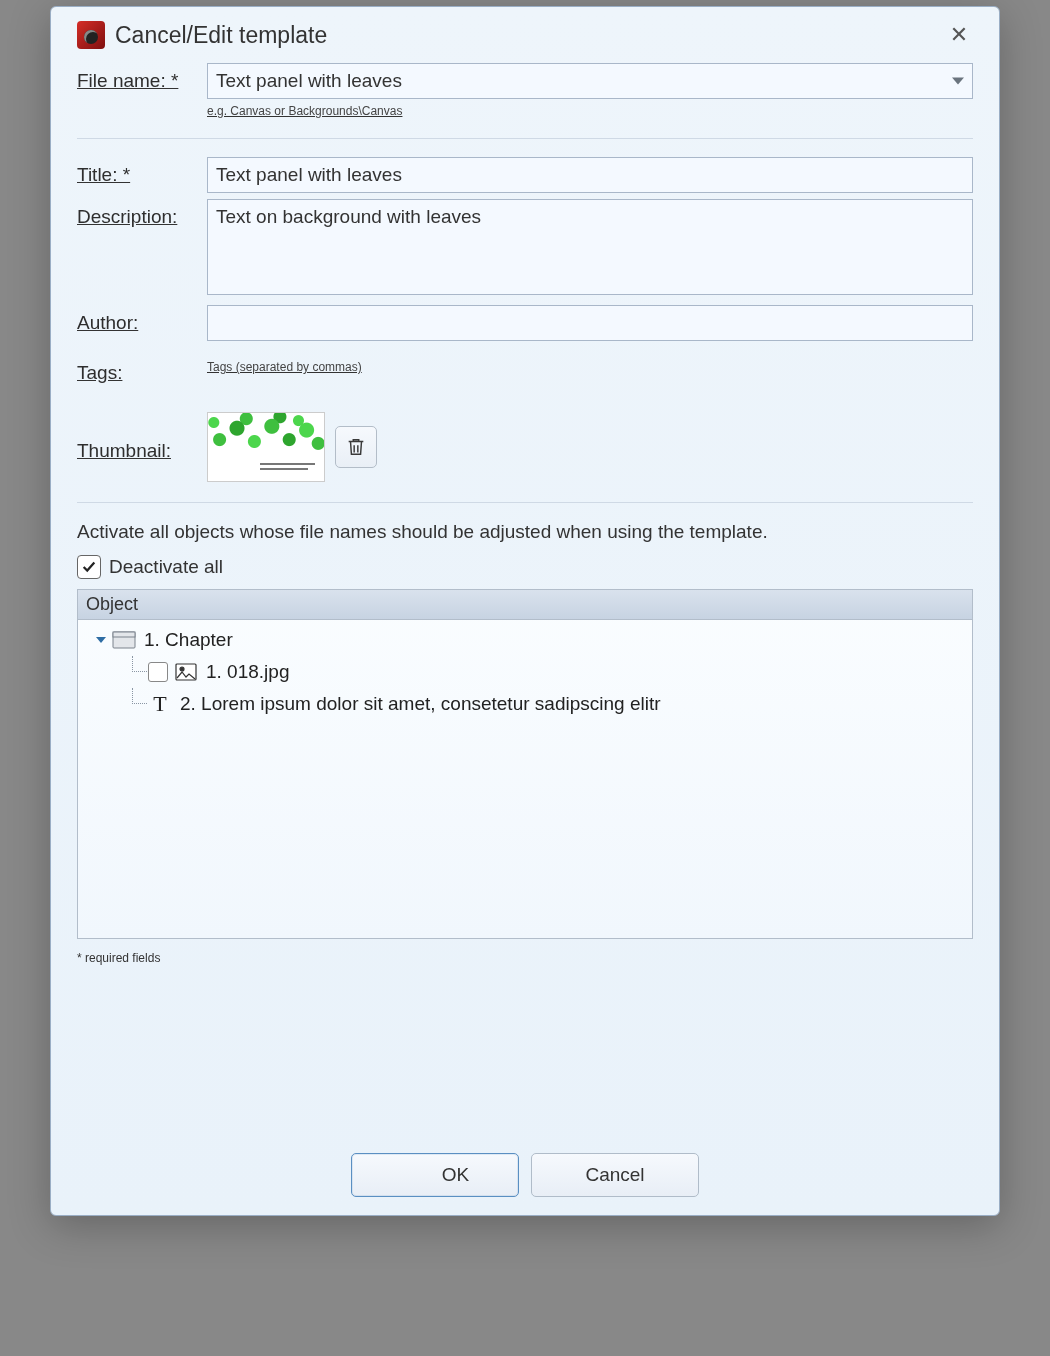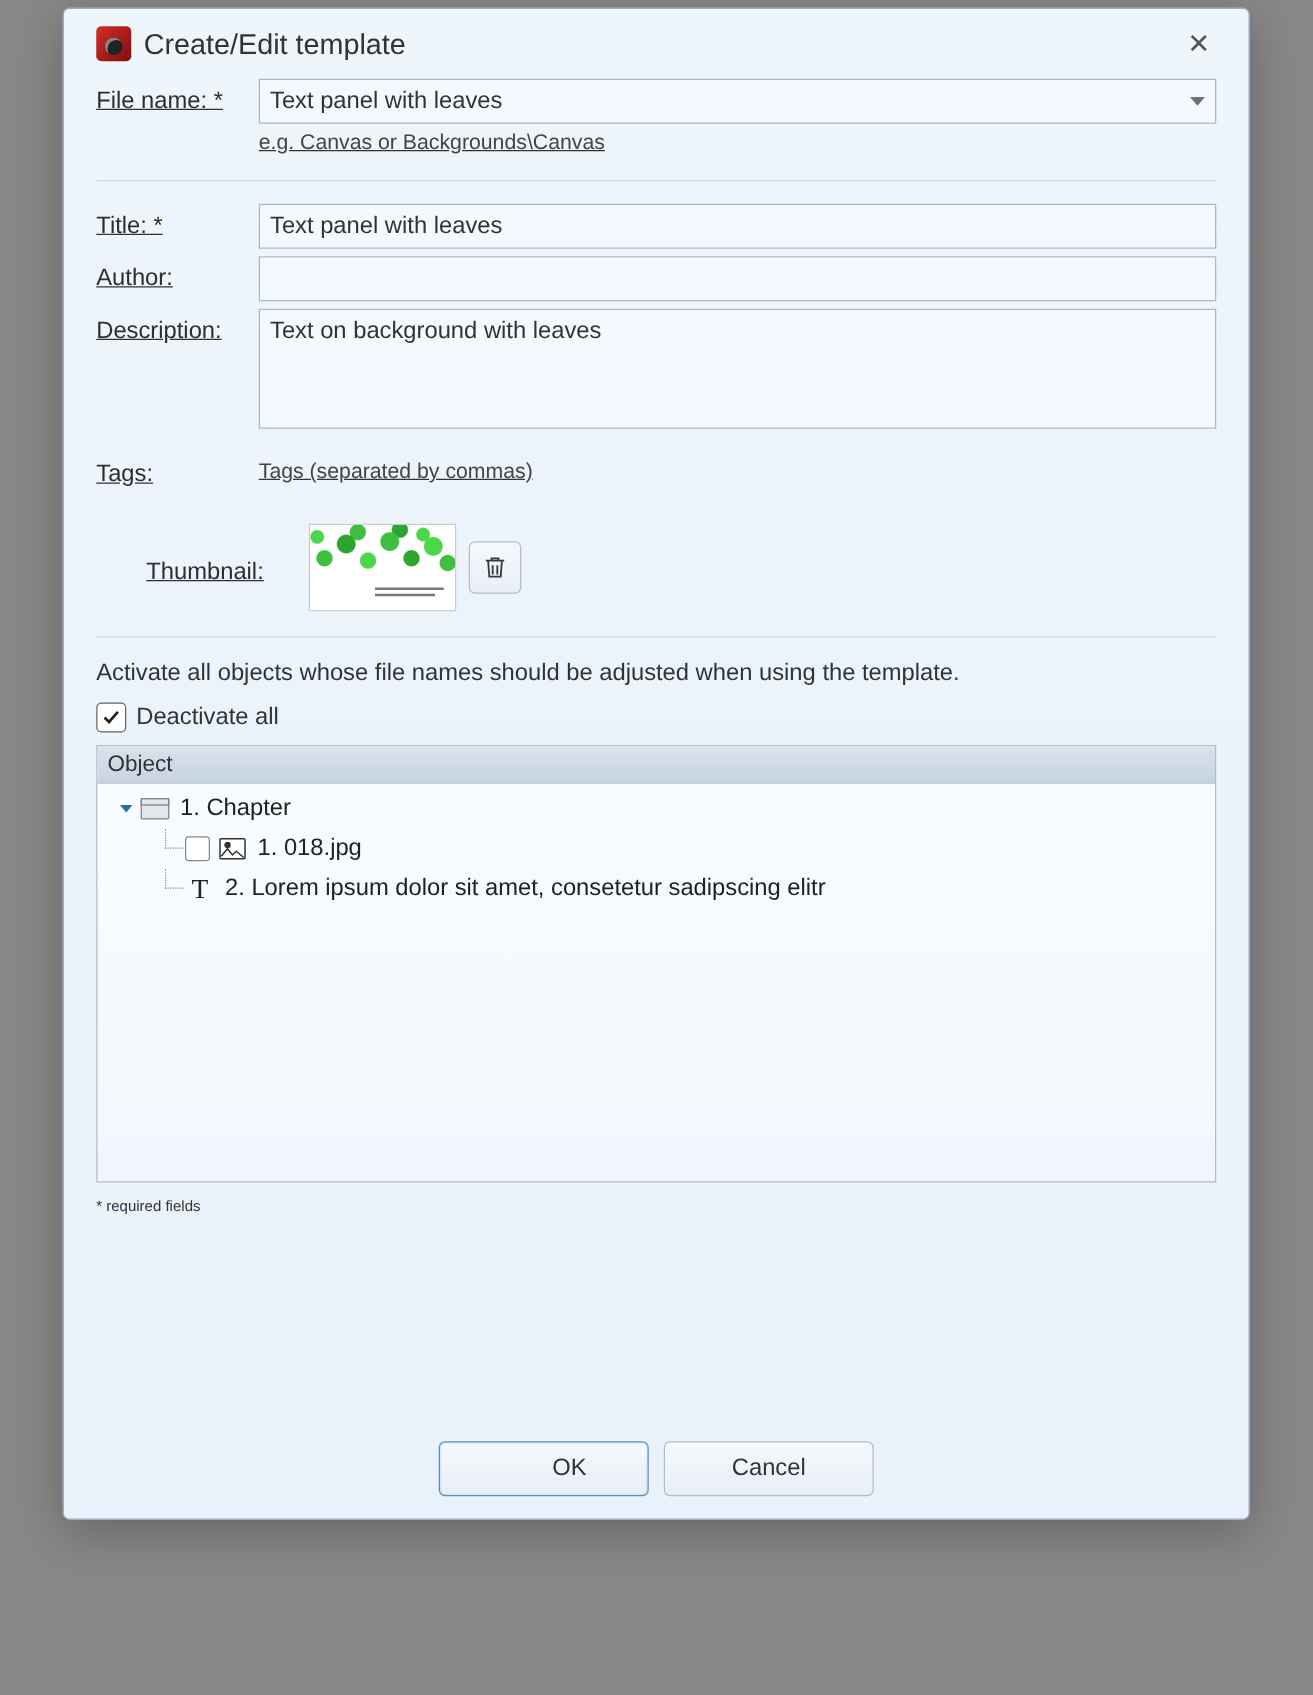--- a/index.html
+++ b/index.html
@@ -54,27 +54,27 @@
     padding:6px 8px;
     font-family:inherit;
   }
   .combo { position:relative; }
   .combo input { border:none; background:transparent; width:calc(100% - 28px); font-size:19px; padding:0; }
   .combo .caret {
     position:absolute; right:8px; top:50%; transform:translateY(-50%);
     width:0; height:0; border-left:6px solid transparent; border-right:6px solid transparent;
     border-top:7px solid #6a747e;
   }
-  .hint { font-size:17px; color:#444; margin-top:5px; }
+  .hint { font-size:12px; color:#444; margin-top:5px; }
   .sep { height:1px; background:#cfd9e5; margin:20px 0 18px 0; }
   textarea {
     height:96px; resize:none; overflow-y:scroll;
     scrollbar-color:#c3d0de #e8eff7;
   }
-  .thumb-row { display:flex; align-items:center; margin-top:28px;margin-left:40px; }
+  .thumb-row { display:flex; align-items:center; margin-top:28px; }
   .thumb {
     width:118px; height:70px; background:#fff; border:1px solid #ccc;
     position:relative; overflow:hidden;
   }
   .leaf-top {
     position:absolute; top:0; left:0; right:0; height:38px;
     background:
       radial-gradient(circle at 10% 70%, #3fbf3f 6px, transparent 7px),
       radial-gradient(circle at 25% 40%, #2ea52e 7px, transparent 8px),
       radial-gradient(circle at 40% 75%, #4cd64c 6px, transparent 7px),
@@ -146,21 +146,21 @@
   }
   .btn.primary { border:1px solid #5a8fc2; box-shadow:0 0 0 1px rgba(90,143,194,.15) inset;padding-left:47px; }
 </style>
 </head>
 <body>
 
 <div class="dialog">
 
   <div class="titlebar">
     <div class="app-icon"></div>
-    <span>Create/Edit template</span>
+    <span>Cancel/Edit template</span>
     <div class="close-x">✕</div>
   </div>
 
   <div class="form-row">
     <div class="label-col">File name: *</div>
     <div class="field-col">
       <div class="combo">
         <input type="text" value="Text panel with leaves" style="">
         <div class="caret"></div>
       </div>
@@ -171,30 +171,30 @@
   <div class="sep"></div>
 
   <div class="form-row">
     <div class="label-col">Title: *</div>
     <div class="field-col">
       <input type="text" value="Text panel with leaves" style="">
     </div>
   </div>
 
   <div class="form-row">
+    <div class="label-col">Description:</div>
+    <div class="field-col">
+      <textarea style="">Text on background with leaves</textarea>
+    </div>
+  </div>
+
+  <div class="form-row">
     <div class="label-col">Author:</div>
     <div class="field-col">
       <input type="text" value="" style="">
-    </div>
-  </div>
-
-  <div class="form-row">
-    <div class="label-col">Description:</div>
-    <div class="field-col">
-      <textarea style="">Text on background with leaves</textarea>
     </div>
   </div>
 
   <div class="form-row" style="margin-top:14px;">
     <div class="label-col">Tags:</div>
     <div class="field-col">
       <div class="hint">Tags (separated by commas)</div>
     </div>
   </div>
 

